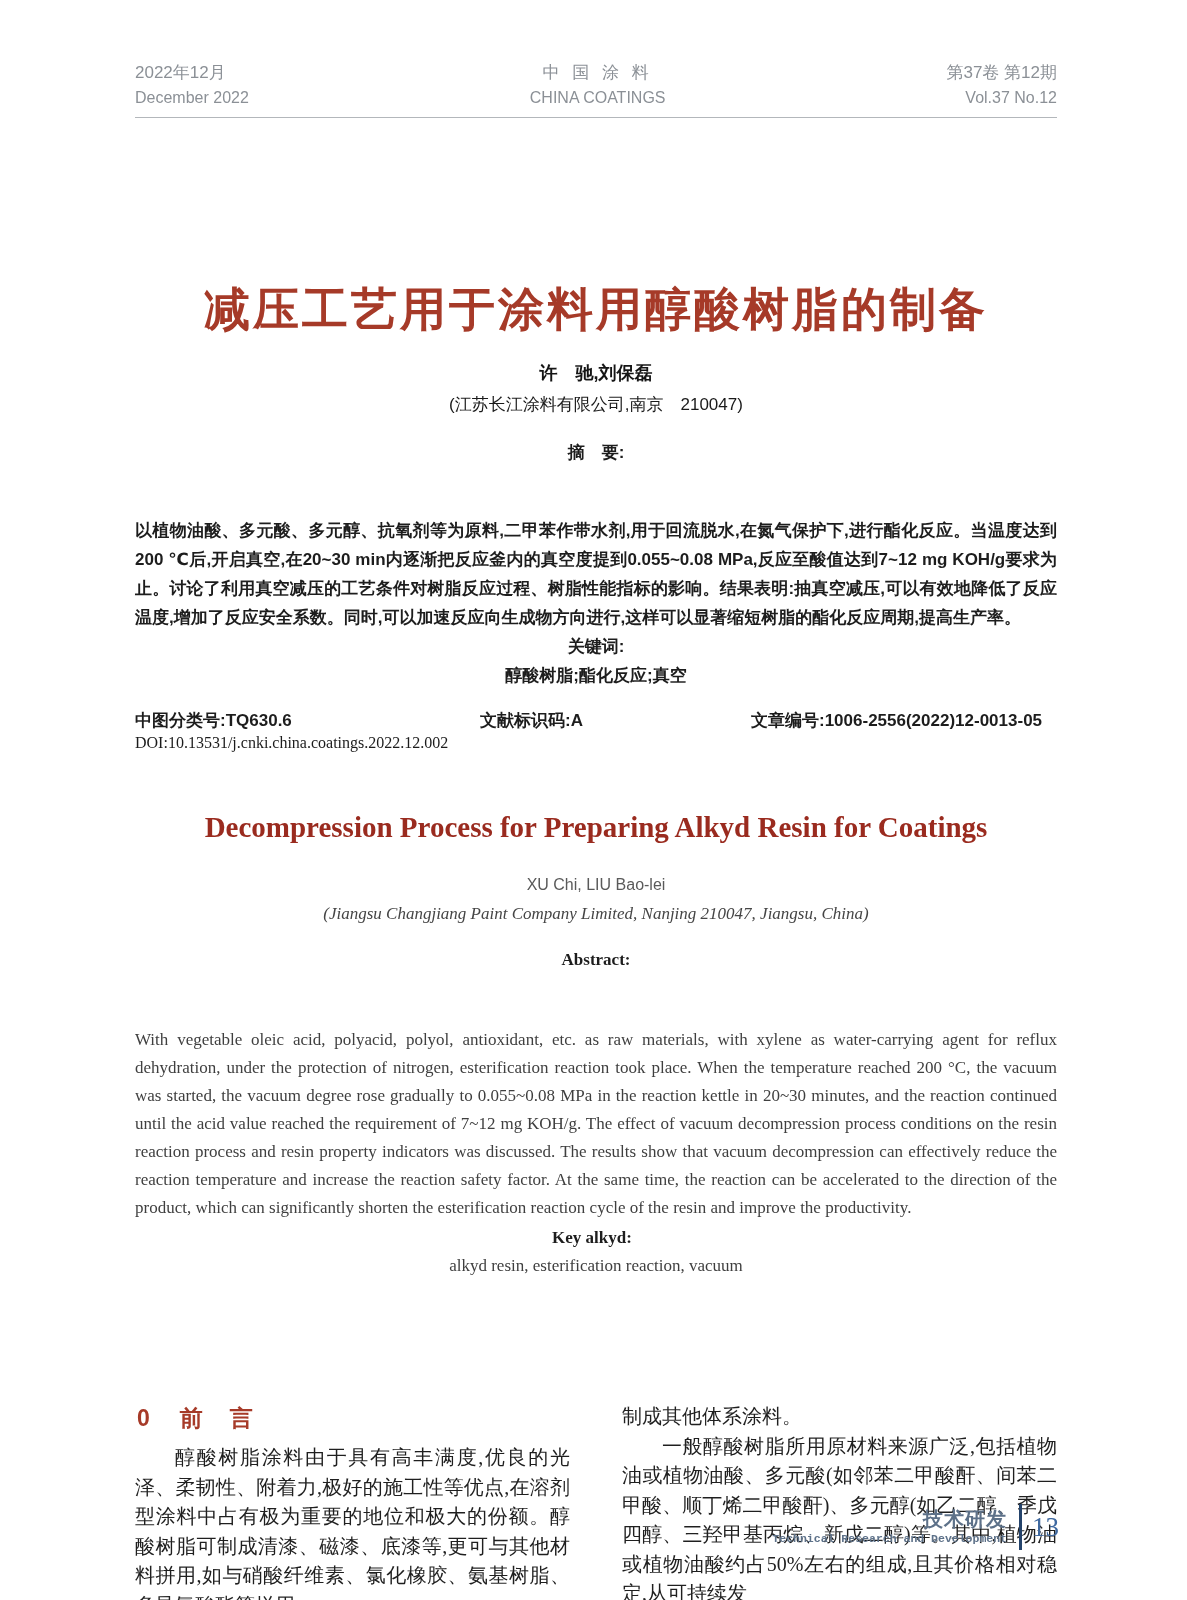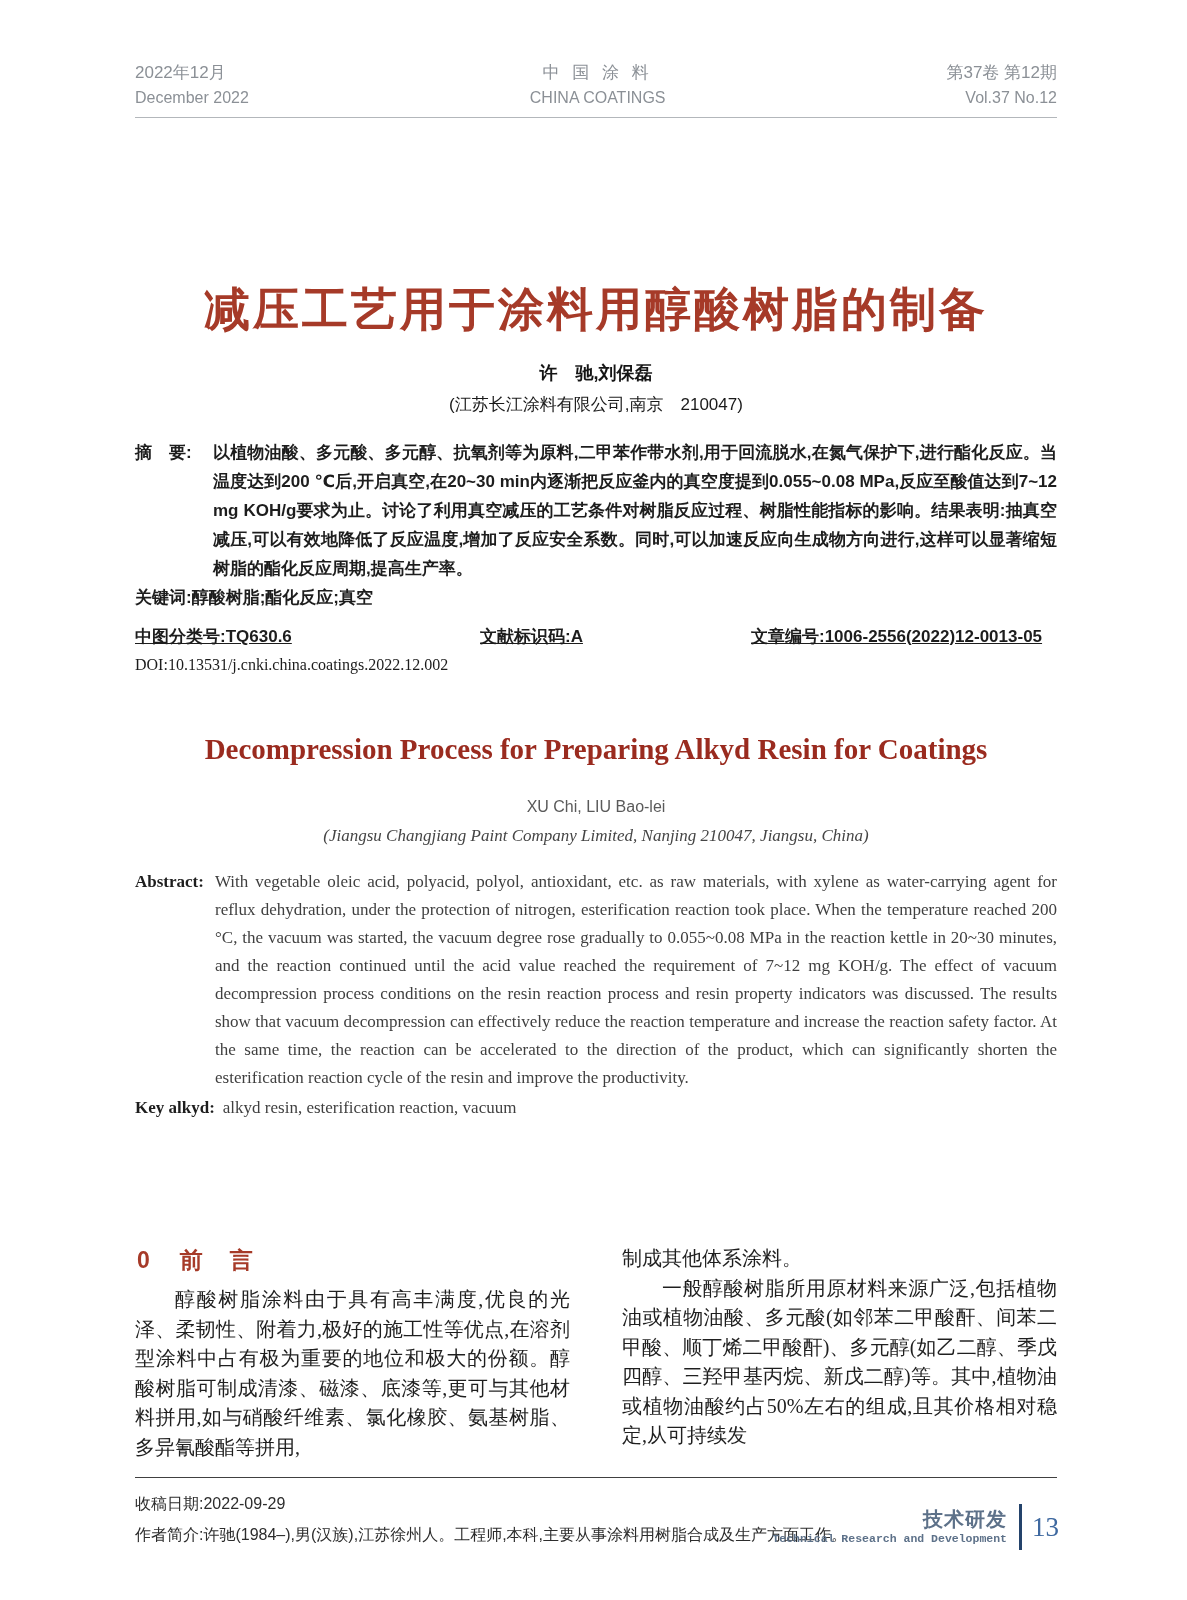--- a/index.html
+++ b/index.html
@@ -17,28 +17,28 @@
   .masthead .en{font-size:16px;}
   .m-center{text-align:center;letter-spacing:4px;}
   .m-center .en{letter-spacing:0;}
   .m-right{text-align:right;}
   
   .title-cn{margin-top:165px;text-align:center;font-size:46px;font-weight:bold;
     color:#a63a28;letter-spacing:3px;line-height:52px;}
   .authors-cn{margin-top:26px;text-align:center;font-size:18px;font-weight:bold;color:#151515;}
   .affil-cn{margin-top:8px;text-align:center;font-size:17px;color:#1a1a1a;}
   
-  .hang{display:flex;align-items:flex-start;}
+  .hang{display:flex;align-items:center;flex-direction:column;}
   .abs-cn{margin-top:22px;font-size:17px;font-weight:600;color:#1d1d1d;
     line-height:29px;text-align:justify;}
   .abs-cn .lbl{flex:0 0 78px;white-space:nowrap;}
   .kw-cn{margin-top:0;font-size:17px;font-weight:600;color:#1d1d1d;line-height:29px;}
   .kw-cn .lbl{flex:0 0 auto;}
   .meta-row{position:relative;height:28px;margin-top:8px;font-size:17px;font-weight:600;color:#1d1d1d;}
-  .meta-row span{position:absolute;top:5px;white-space:nowrap;text-decoration:underline;}
+  .meta-row span{position:absolute;top:11px;white-space:nowrap;}
   .meta-clc{left:0;}
   .meta-doc{left:345px;}
   .meta-art{left:616px;}
   .doi-line{margin-top:8px;font-family:"Liberation Serif","DejaVu Serif",serif;
     font-size:16px;color:#1c1c1c;}
   
   .title-en{margin:54px auto 0;max-width:800px;text-align:center;
     font-family:"Liberation Serif","DejaVu Serif",serif;font-weight:bold;
     font-size:29px;line-height:42px;color:#9a2b1f;}
   .authors-en{margin-top:28px;text-align:center;font-size:16px;color:#5a5a5a;}

